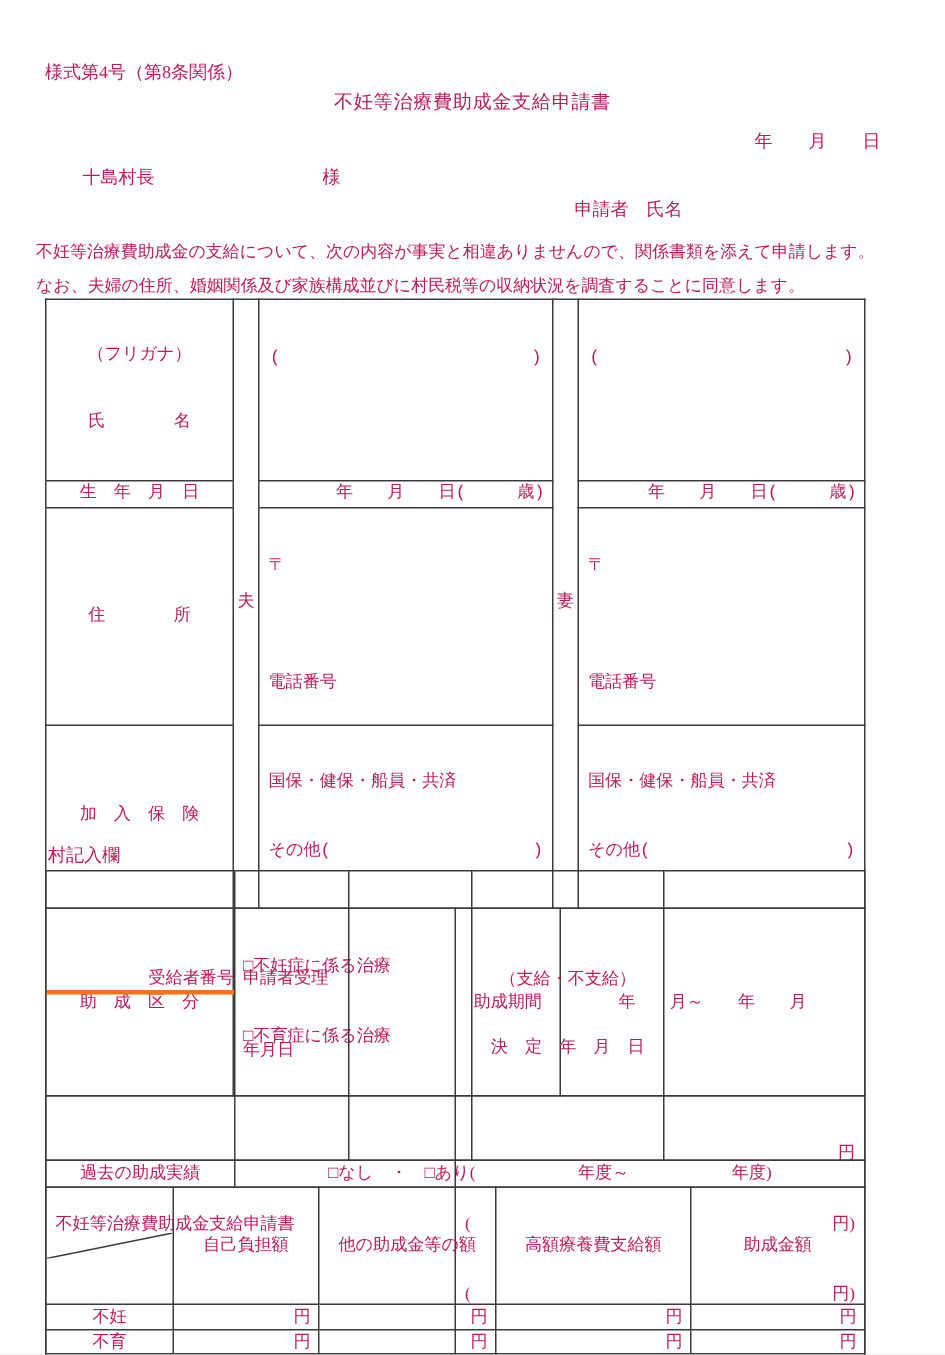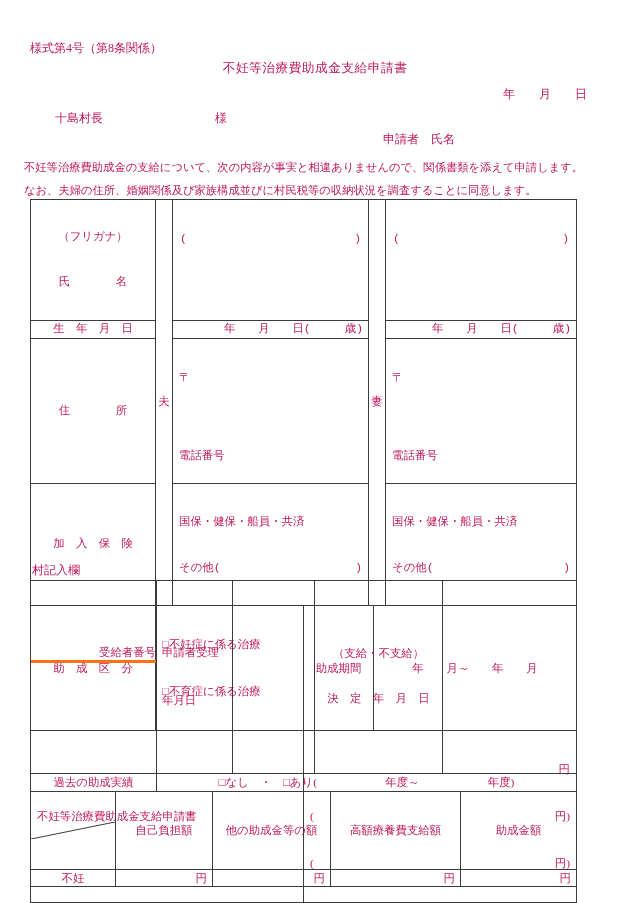--- a/index.html
+++ b/index.html
@@ -267,18 +267,25 @@
         <td class="c">高額療養費支給額</td>
         <td class="c">助成金額</td>
       </tr>
       <tr>
         <td class="c" style="height:17px">不妊</td>
         <td class="yen-r">円</td>
         <td class="yen-r">円</td>
         <td class="yen-r">円</td>
         <td class="yen-r">円</td>
       </tr>
+      <tr>
+        <td class="c" style="height:17px">不育</td>
+        <td class="yen-r">円</td>
+        <td class="yen-r">円</td>
+        <td class="yen-r">円</td>
+        <td class="yen-r">円</td>
+      </tr>
     </tbody>
       </table>
 
   </div>
 
 </div>
 
 </body></html>

